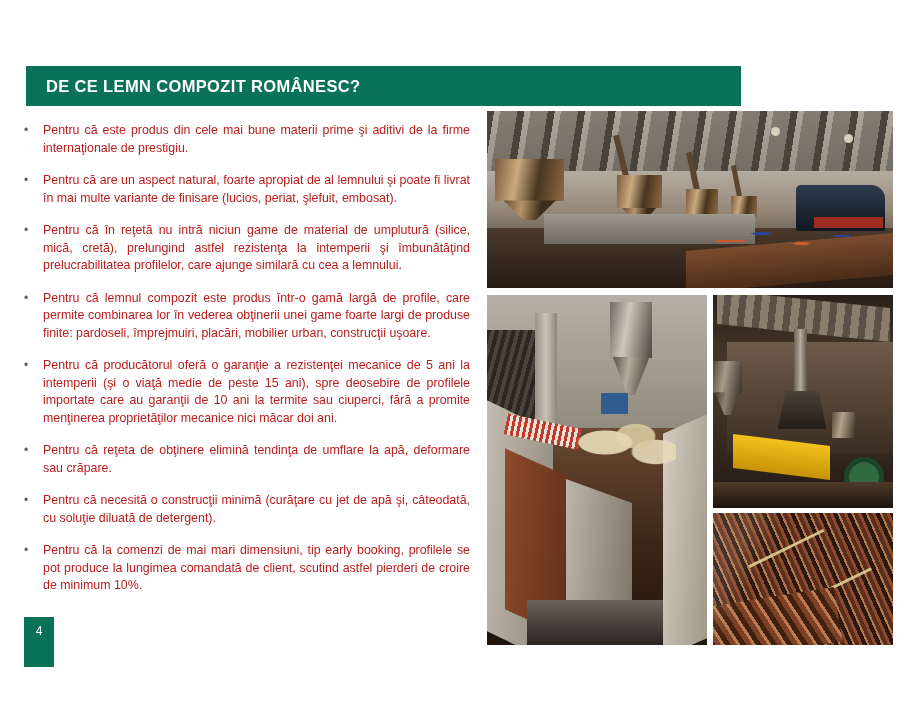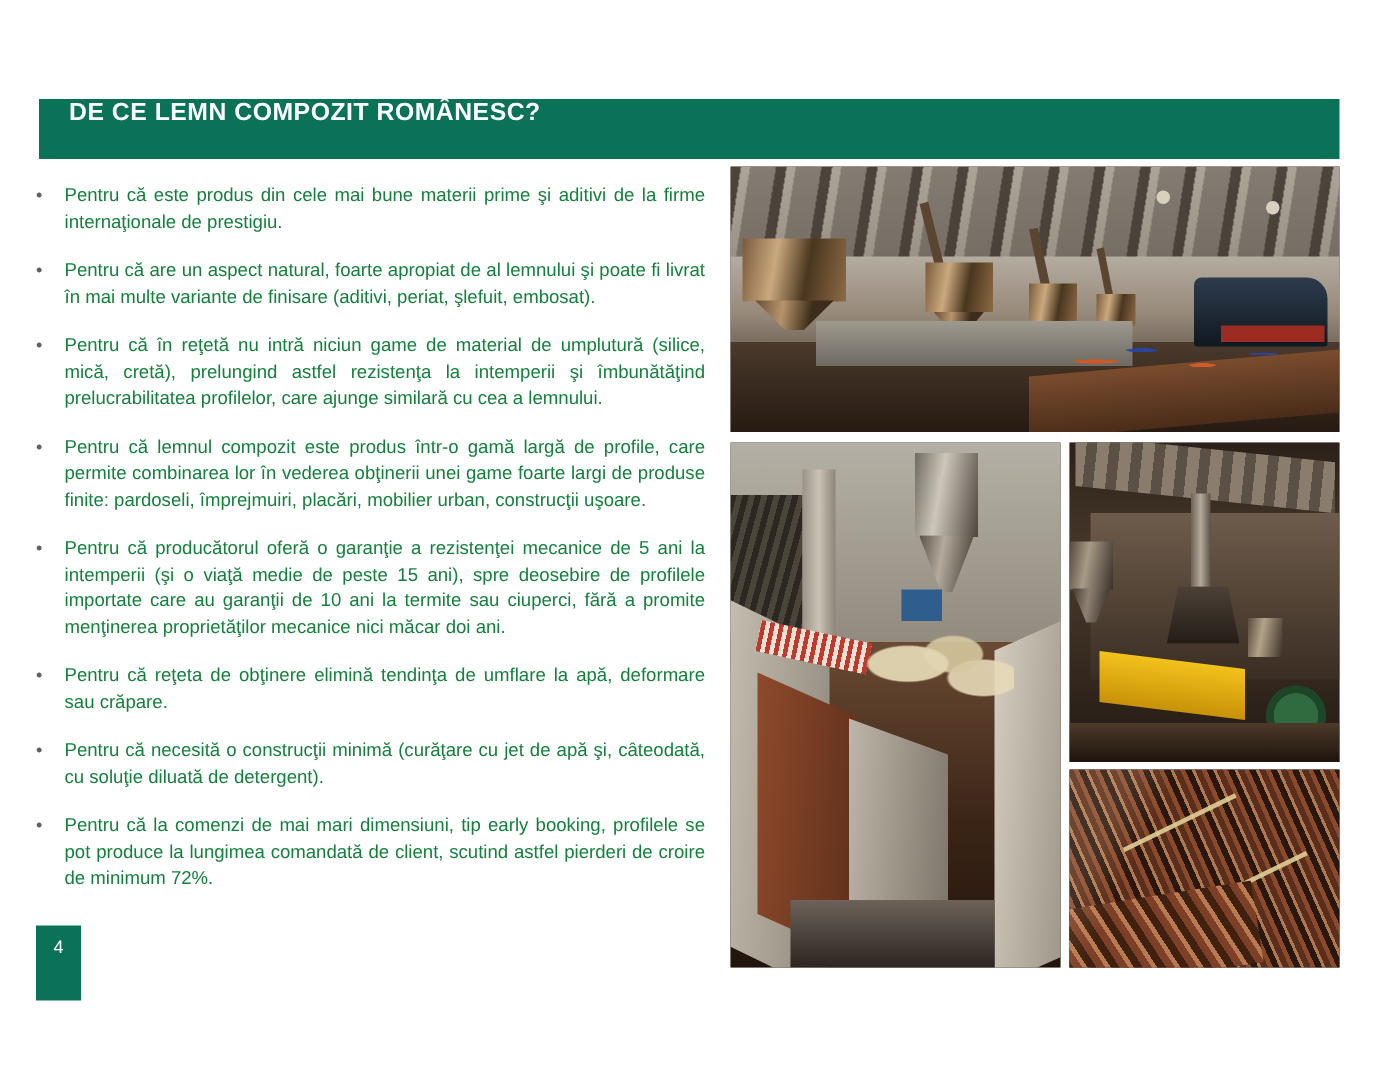--- a/index.html
+++ b/index.html
@@ -22,25 +22,25 @@
     width: 920px;
     height: 710px;
     background: #ffffff;
   }
 
   
   .title-bar {
     position: absolute;
     left: 26px;
     top: 66px;
-    width: 867px;
+    width: 715px;
     height: 40px;
     background: #0a7257;
     display: flex;
-    align-items: flex-start;
+    align-items: center;
   }
   .title-text {
     color: #ffffff;
     font-size: 16.5px;
     font-weight: bold;
     letter-spacing: 0.35px;
     padding-left: 20px;
     white-space: nowrap;
   }
 
@@ -60,21 +60,21 @@
     flex: 0 0 auto;
     width: 19px;
     color: #5f5f5f;
     font-size: 12px;
     line-height: 17.5px;
     text-align: left;
     padding-left: 2px;
   }
   .bullet-text {
     flex: 1 1 auto;
-    color: #15803d;
+    color: #b91c1c;
     font-size: 12.4px;
     line-height: 17.5px;
     text-align: justify;
     text-justify: inter-word;
   }
   .bullet:last-child .bullet-text { text-align: justify; }
 
   
   .page-chip {
     position: absolute;
@@ -331,21 +331,21 @@
 
   <div class="body-col">
 
     <div class="bullet">
       <div class="bullet-mark">•</div>
       <div class="bullet-text">Pentru că este produs din cele mai bune materii prime şi aditivi de la firme internaţionale de prestigiu.</div>
     </div>
 
     <div class="bullet">
       <div class="bullet-mark">•</div>
-      <div class="bullet-text">Pentru că are un aspect natural, foarte apropiat de al lemnului şi poate fi livrat în mai multe variante de finisare (aditivi, periat, şlefuit, embosat).</div>
+      <div class="bullet-text">Pentru că are un aspect natural, foarte apropiat de al lemnului şi poate fi livrat în mai multe variante de finisare (lucios, periat, şlefuit, embosat).</div>
     </div>
 
     <div class="bullet">
       <div class="bullet-mark">•</div>
       <div class="bullet-text">Pentru că în reţetă nu intră niciun game de material de umplutură (silice, mică, cretă), prelungind astfel rezistenţa la intemperii şi îmbunătăţind prelucrabilitatea profilelor, care ajunge similară cu cea a lemnului.</div>
     </div>
 
     <div class="bullet">
       <div class="bullet-mark">•</div>
       <div class="bullet-text">Pentru că lemnul compozit este produs într-o gamă largă de profile, care permite combinarea lor în vederea obţinerii unei game foarte largi de produse finite: pardoseli, împrejmuiri, placări, mobilier urban, construcţii uşoare.</div>
@@ -361,21 +361,21 @@
       <div class="bullet-text">Pentru că reţeta de obţinere elimină tendinţa de umflare la apă, deformare sau crăpare.</div>
     </div>
 
     <div class="bullet">
       <div class="bullet-mark">•</div>
       <div class="bullet-text">Pentru că necesită o construcţii minimă (curăţare cu jet de apă şi, câteodată, cu soluţie diluată de detergent).</div>
     </div>
 
     <div class="bullet">
       <div class="bullet-mark">•</div>
-      <div class="bullet-text">Pentru că la comenzi de mai mari dimensiuni, tip early booking, profilele se pot produce la lungimea comandată de client, scutind astfel pierderi de croire de minimum 72%.</div>
+      <div class="bullet-text">Pentru că la comenzi de mai mari dimensiuni, tip early booking, profilele se pot produce la lungimea comandată de client, scutind astfel pierderi de croire de minimum 10%.</div>
     </div>
 
   </div>
 
   <div class="page-chip">
     <span>4</span>
   </div>
 
   <div class="photo ph-top">
     <div class="scene">

